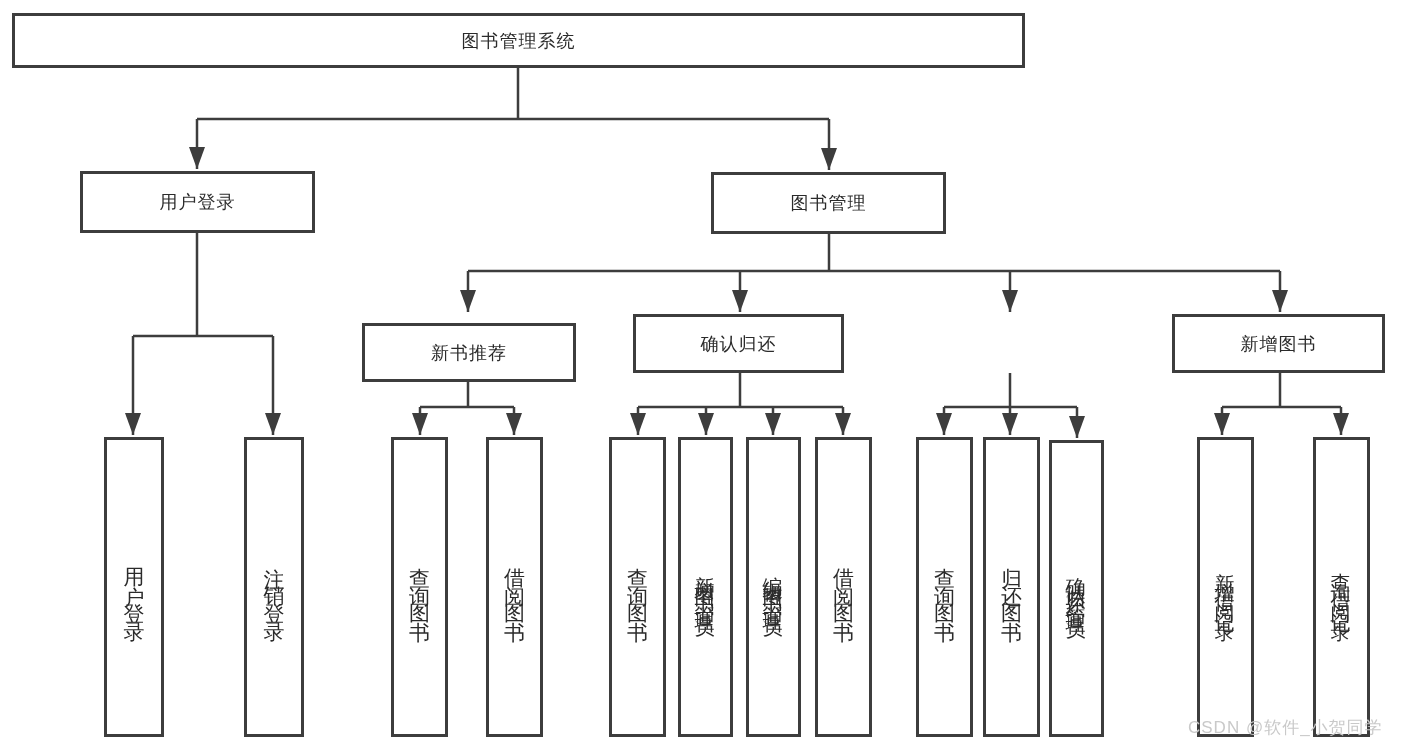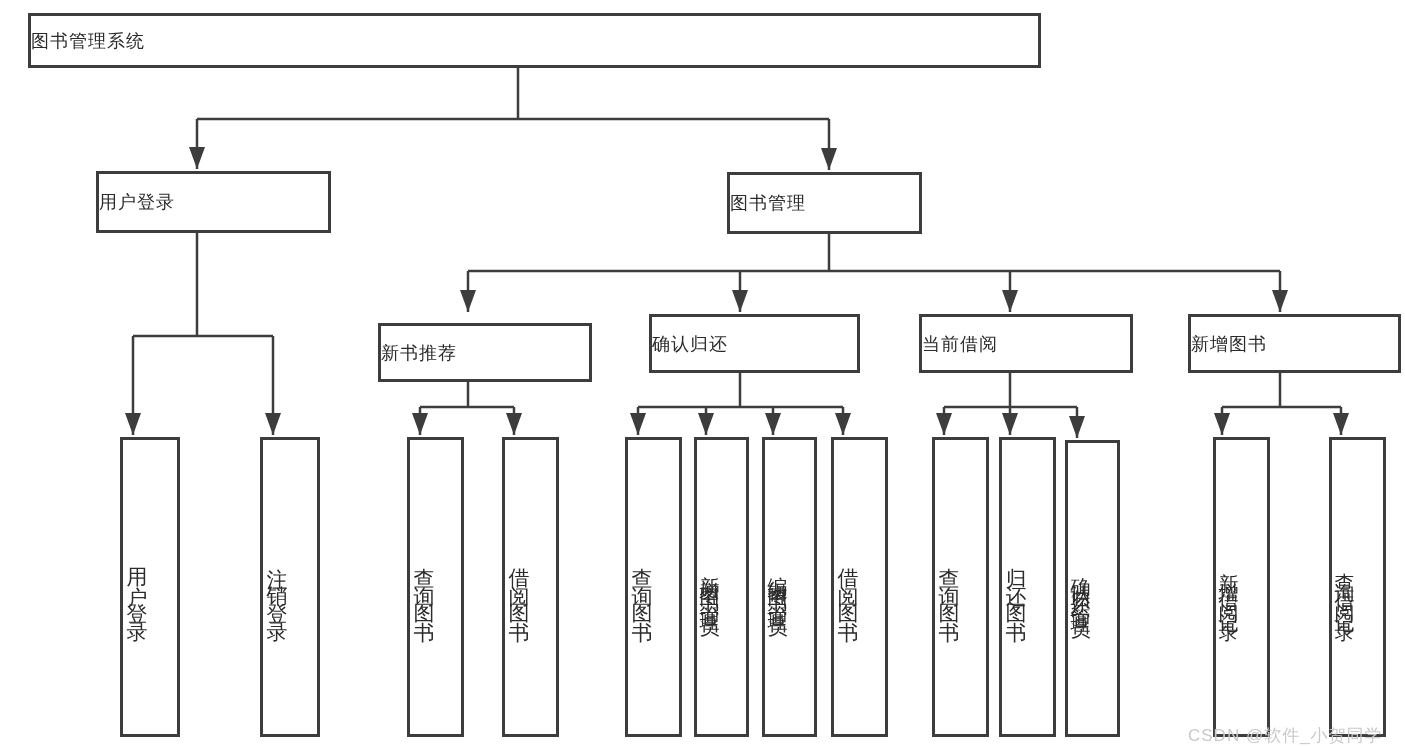--- a/index.html
+++ b/index.html
@@ -13,22 +13,21 @@
   }
   svg.wires{position:absolute;left:0;top:0;z-index:1;}
   .box{
     position:absolute;
     box-sizing:border-box;
     background:#ffffff;
     border:3px solid #3d3d3d;
     z-index:2;
     display:flex;
     align-items:center;
-    justify-content:flex-start;
-    margin-left:16px;
+    justify-content:center;
   }
   .box-h span{
     font-size:18px;
     letter-spacing:1px;
     white-space:nowrap;
   }
   .box-v span{
     writing-mode:vertical-rl;
     text-orientation:upright;
     font-size:20px;
@@ -38,21 +37,20 @@
   .v-mid span{letter-spacing:10px;}
   .v-tight span{letter-spacing:6px;text-orientation:mixed;}
   .watermark{
     position:absolute;
     left:1188px;top:716px;
     z-index:3;
     font-size:17px;
     color:#c9c9c9;
     letter-spacing:1px;
     white-space:nowrap;
-    margin-top:8px;
   }
 </style>
 </head>
 <body>
 
 <div class="canvas">
 
   <svg class="wires" width="1405" height="747" viewBox="0 0 1405 747">
     <defs>
       <marker id="arr" markerWidth="24" markerHeight="16" refX="22" refY="8" orient="auto" markerUnits="userSpaceOnUse">
@@ -96,32 +94,29 @@
     </g>
   </svg>
 
   <div class="box box-h" style="left:12px;top:13px;width:1013px;height:55px">
     <span>图书管理系统</span>
   </div>
 
   <div class="box box-h" style="left:80px;top:171px;width:235px;height:62px">
     <span>用户登录</span>
   </div>
-  <div class="box box-h" style="left:711px;top:172px;width:195px;height:62px">
+  <div class="box box-h" style="left:711px;top:172px;width:235px;height:62px">
     <span>图书管理</span>
   </div>
 
   <div class="box box-h" style="left:362px;top:323px;width:214px;height:59px">
     <span>新书推荐</span>
   </div>
   <div class="box box-h" style="left:633px;top:314px;width:211px;height:59px">
     <span>确认归还</span>
-  </div>
-  <div class="box box-h" style="left:903px;top:314px;width:214px;height:59px">
-    <span>当前借阅</span>
   </div>
   <div class="box box-h" style="left:1172px;top:314px;width:213px;height:59px">
     <span>新增图书</span>
   </div>
 
   <div class="box box-v v-loose" style="left:104px;top:437px;width:60px;height:300px">
     <span>用户登录</span>
   </div>
   <div class="box box-v v-loose" style="left:244px;top:437px;width:60px;height:300px">
     <span>注销登录</span>

